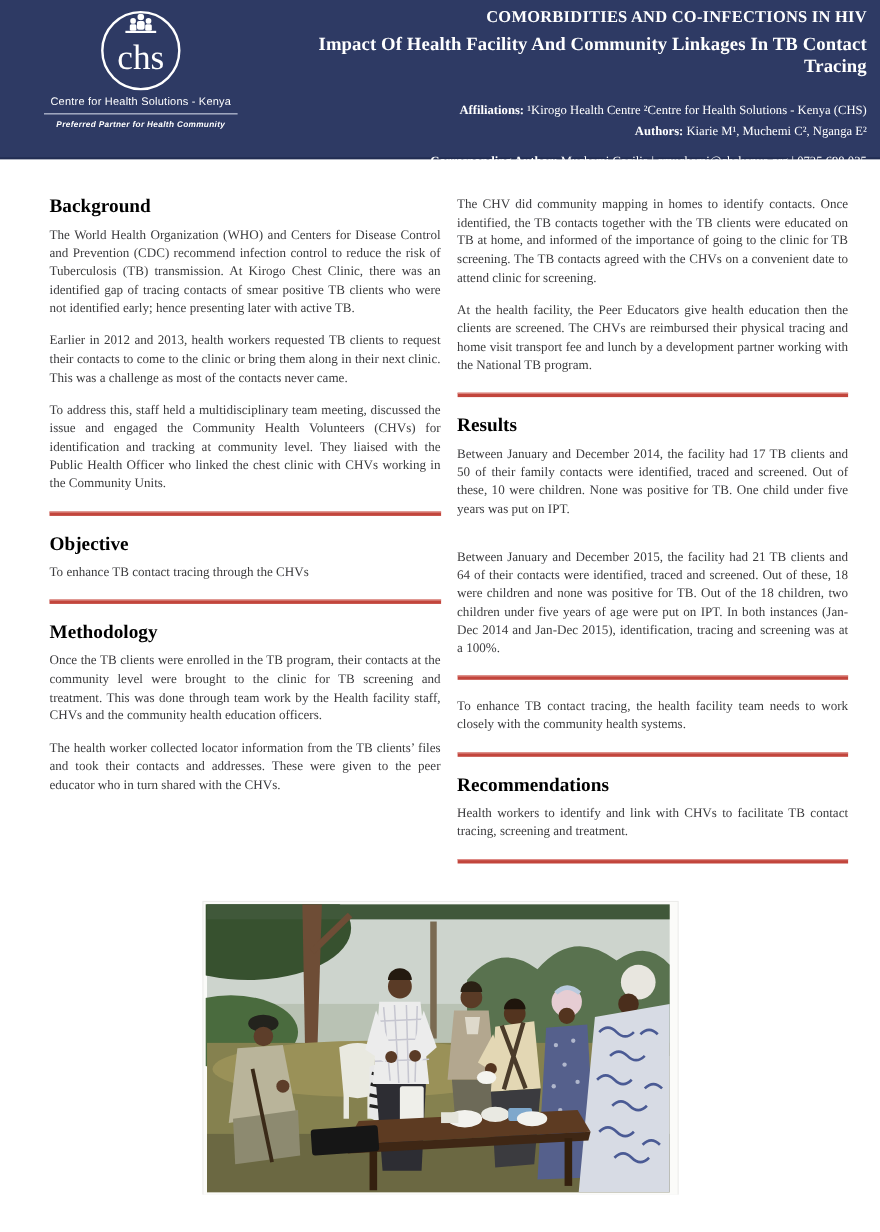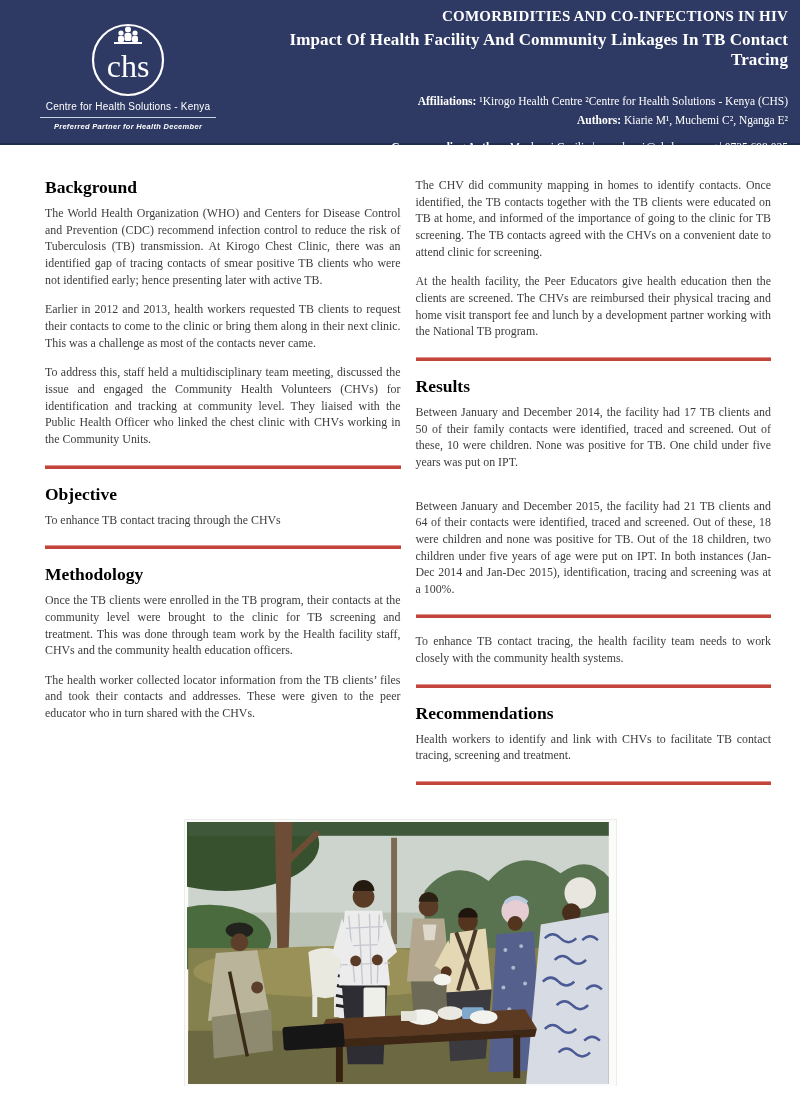--- a/index.html
+++ b/index.html
@@ -6,21 +6,21 @@
   .poster{
     width:800px;height:1120px;margin:0 auto;background:#ffffff;
     display:flex;flex-direction:column;overflow:hidden;
     font-family:"Liberation Serif", serif;color:#3c3c3e;
   }
   
   .hdr{
     height:143px;background:#2e3a64;color:#ffffff;display:flex;flex-shrink:0;
     border-bottom:2px solid #222d52;
   }
-  .hdr-logo{width:256px;display:flex;flex-direction:column;align-items:center;padding-top:21px;}
+  .hdr-logo{width:256px;display:flex;flex-direction:column;align-items:center;padding-top:7px;}
   .hdr-logo .org{font-family:"Liberation Sans",sans-serif;font-size:10px;letter-spacing:.2px;margin-top:2px;}
   .hdr-logo .rule{width:176px;height:1px;background:#cfd4e4;margin:5px 0 4px;}
   .hdr-logo .tag{font-family:"Liberation Sans",sans-serif;font-style:italic;font-weight:bold;font-size:7.5px;letter-spacing:.3px;}
   .hdr-main{flex:1;text-align:right;padding:8px 12px 0 0;}
   .hdr-title{font-size:15px;font-weight:bold;letter-spacing:.2px;line-height:1.15;}
   .hdr-sub{font-size:17px;font-weight:bold;margin-top:5px;letter-spacing:.1px;}
   .hdr-meta{margin-top:22px;font-size:11.5px;line-height:19px;}
   .hdr-meta .lbl{font-weight:bold;}
   .hdr-meta .cor{margin-top:8px;}
   
@@ -54,21 +54,21 @@
             <rect x="31" y="15" width="6" height="6" rx="1.5"></rect>
           <circle cx="41" cy="8.5" r="3"></circle>
             <rect x="37.5" y="12" width="7" height="8" rx="1.8"></rect>
           <circle cx="48" cy="12" r="2.6"></circle>
             <rect x="45" y="15" width="6" height="6" rx="1.5"></rect>
         </g>
         <text x="41" y="56" text-anchor="middle" font-family="Liberation Serif, serif" font-size="32" fill="#ffffff">chs</text>
       </svg>
       <div class="org">Centre for Health Solutions - Kenya</div>
       <div class="rule"></div>
-      <div class="tag">Preferred Partner for Health December</div>
+      <div class="tag">Preferred Partner for Health Community</div>
     </div>
     <div class="hdr-main">
       <div class="hdr-title">COMORBIDITIES AND CO-INFECTIONS IN HIV</div>
       <div class="hdr-sub">Impact Of Health Facility And Community Linkages In TB Contact Tracing</div>
       <div class="hdr-meta">
         <div><span class="lbl">Affiliations:</span> <span>¹Kirogo Health Centre ²Centre for Health Solutions - Kenya (CHS)</span></div>
         <div><span class="lbl">Authors:</span> <span>Kiarie M¹, Muchemi C², Nganga E²</span></div>
         <div class="cor"><span class="lbl">Corresponding Author:</span> <span>Muchemi Cecilia | cmuchemi@chskenya.org | 0735 698 025</span></div>
       </div>
     </div>

